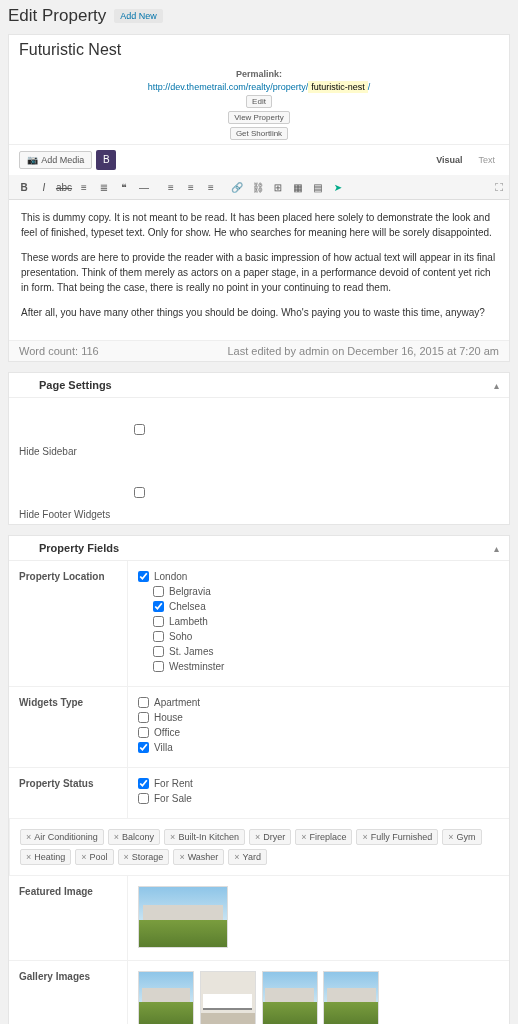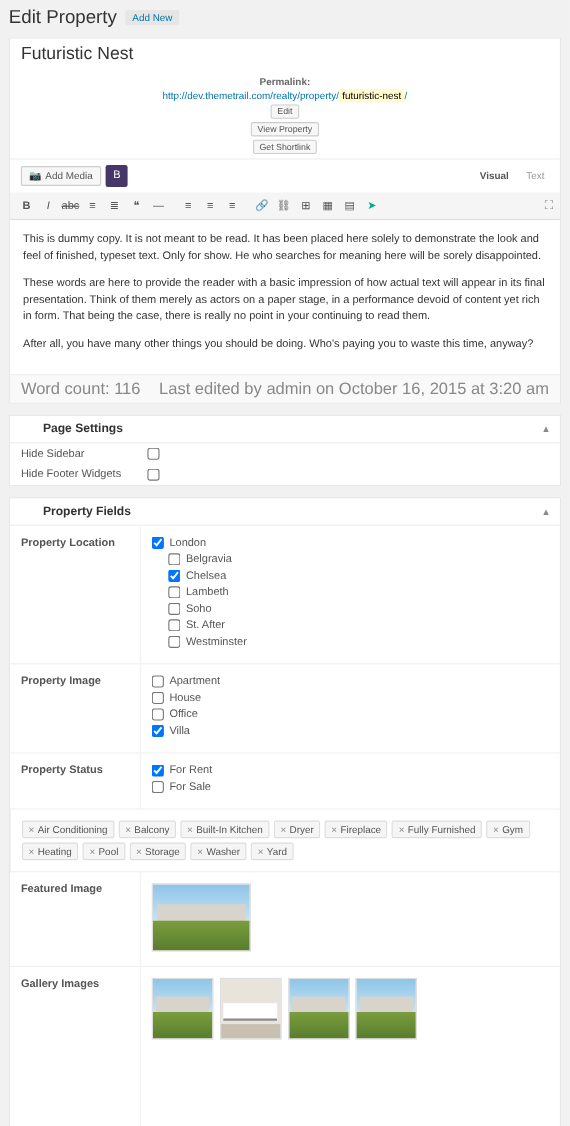--- a/index.html
+++ b/index.html
@@ -26,30 +26,30 @@
     .tab-row span { color: #999; cursor: pointer; padding: 2px 4px; }
     .tab-row .active { color: #555; font-weight: 600; }
     
     .toolbar { display: flex; align-items: center; gap: 2px; padding: 3px 6px; border-bottom: 1px solid #ddd; background: #f5f5f5; }
     .tb-btn { width: 18px; height: 18px; display: flex; align-items: center; justify-content: center; font-size: 10px; color: #555; cursor: pointer; border: none; background: transparent; }
     .tb-sep { width: 1px; background: transparent; margin: 0 2px; }
     
     .editor-body { padding: 10px 12px; min-height: 140px; font-size: 10px; line-height: 1.5; color: #333; }
     .editor-body p { margin-bottom: 10px; }
     
-    .status-bar { display: flex; padding: 4px 10px; font-size: 15px; color: #888; border-top: 1px solid #eee; background: #f9f9f9; }
+    .status-bar { display: flex; padding: 4px 10px; font-size: 11px; color: #888; border-top: 1px solid #eee; background: #f9f9f9; }
     .status-bar .right { margin-left: auto; }
     
     .metabox { background: #fff; border: 1px solid #e5e5e5; margin-top: 10px; }
     .metabox-header { display: flex; align-items: center; padding: 6px 10px; border-bottom: 1px solid #eee; }
     .metabox-header h3 { font-size: 11px; font-weight: 600; color: #333; padding-left: 20px; }
     .toggle-arrow { margin-left: auto; color: #888; cursor: pointer; font-size: 10px; }
     
     .settings-row { display: flex; align-items: center; padding: 4px 10px; font-size: 10px; }
-    .settings-label { width: 115px; color: #555; }
+    .settings-label { width: 115px; color: #555; margin-top: 44px; }
     input[type="checkbox"] { width: 11px; height: 11px; cursor: pointer; }
     
     .field-row { display: flex; align-items: flex-start; border-bottom: 1px solid #f0f0f0; }
     .field-row:last-child { border-bottom: none; }
     .field-label { width: 118px; padding: 10px 10px; font-size: 10px; color: #555; font-weight: 600; flex-shrink: 0; }
     .field-content { flex: 1; padding: 10px; border-left: 1px solid #f0f0f0; font-size: 10px; }
     
     .check-item { display: flex; align-items: center; gap: 5px; margin-bottom: 4px; color: #555; cursor: pointer; }
     .check-item.nested { margin-left: 15px; }
     
@@ -135,21 +135,21 @@
     </div>
 
     <div class="editor-body">
       <p>This is dummy copy. It is not meant to be read. It has been placed here solely to demonstrate the look and feel of finished, typeset text. Only for show. He who searches for meaning here will be sorely disappointed.</p>
       <p>These words are here to provide the reader with a basic impression of how actual text will appear in its final presentation. Think of them merely as actors on a paper stage, in a performance devoid of content yet rich in form. That being the case, there is really no point in your continuing to read them.</p>
       <p>After all, you have many other things you should be doing. Who's paying you to waste this time, anyway?</p>
     </div>
 
     <div class="status-bar">
       <span><span>Word count: </span><span>116</span></span>
-      <span class="right">Last edited by admin on October 16, 2015 at 3:20 am</span>
+      <span class="right">Last edited by admin on December 16, 2015 at 7:20 am</span>
     </div>
   </div>
 
   <div class="metabox">
     <div class="metabox-header">
       <h3>Page Settings</h3>
       <span class="toggle-arrow">▴</span>
     </div>
     <div class="settings-row">
       <span class="settings-label">Hide Sidebar</span>
@@ -185,31 +185,31 @@
         <label class="check-item nested">
             <input type="checkbox" style="">
             <span>Lambeth</span>
           </label>
         <label class="check-item nested">
             <input type="checkbox" style="">
             <span>Soho</span>
           </label>
         <label class="check-item nested">
             <input type="checkbox" style="">
-            <span>St. After</span>
+            <span>St. James</span>
           </label>
         <label class="check-item nested">
             <input type="checkbox" style="">
             <span>Westminster</span>
           </label>
       </div>
     </div>
 
     <div class="field-row">
-      <div class="field-label">Property Image</div>
+      <div class="field-label">Widgets Type</div>
       <div class="field-content">
         <label class="check-item">
             <input type="checkbox" style="">
             <span>Apartment</span>
           </label>
         <label class="check-item">
             <input type="checkbox" style="">
             <span>House</span>
           </label>
         <label class="check-item">

